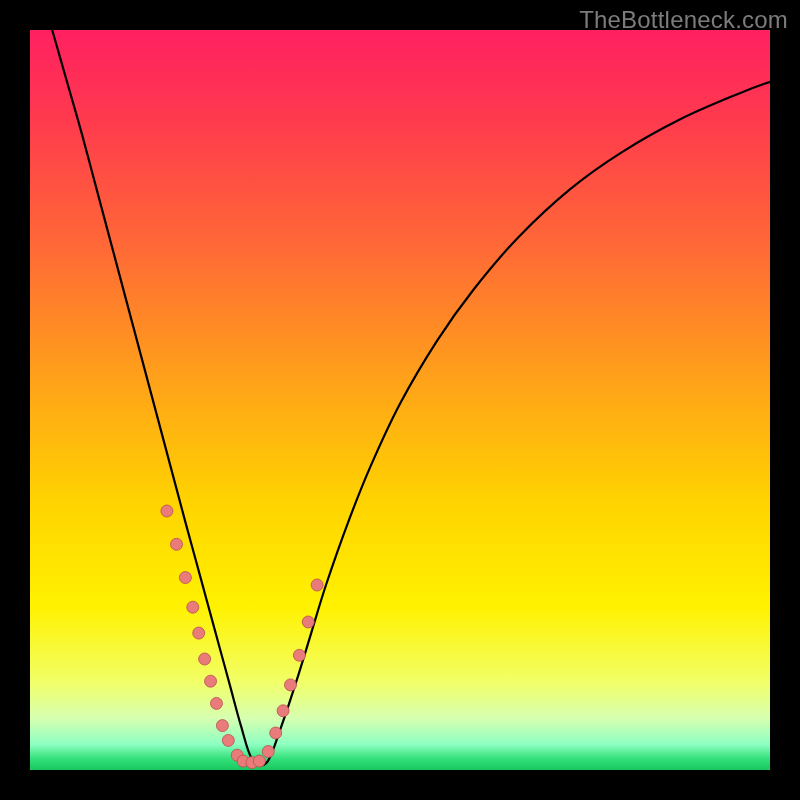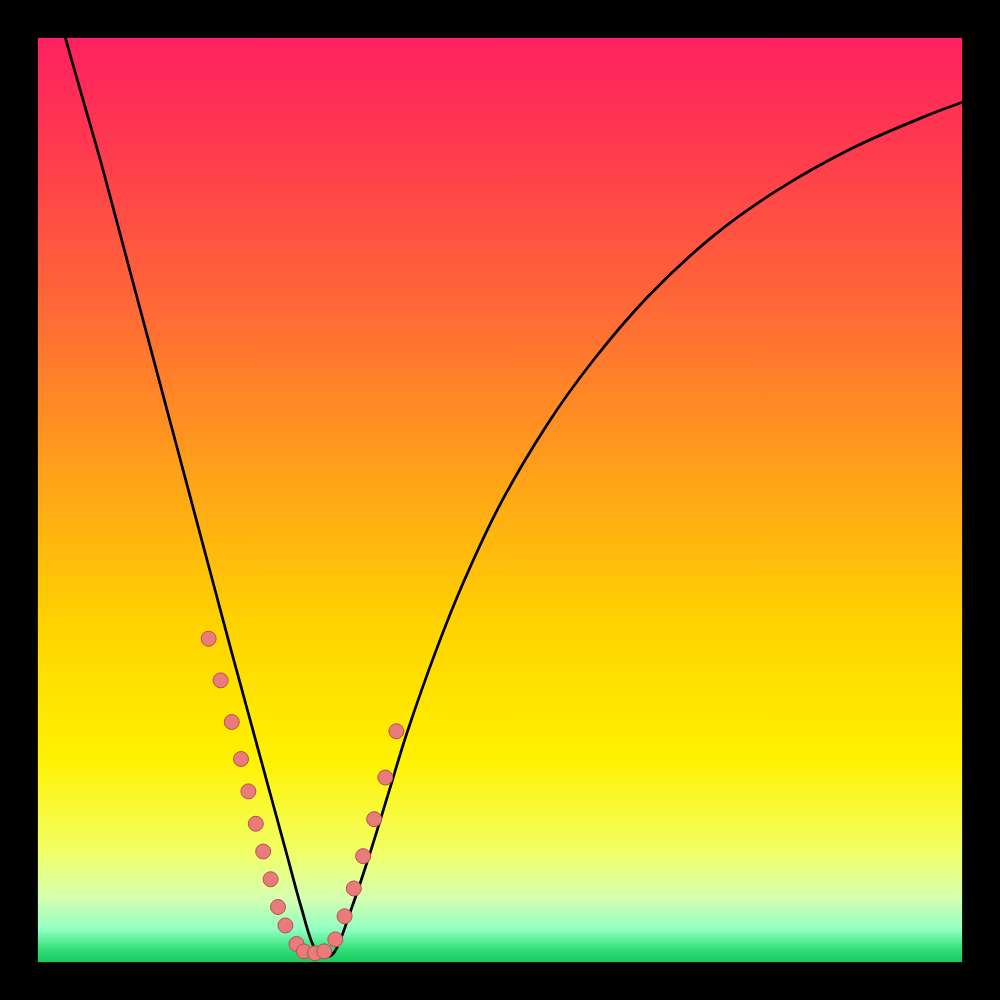--- a/index.html
+++ b/index.html
@@ -38,20 +38,21 @@
   .plot-svg {
     width: 740px;
     height: 740px;
     display: block;
   }
 </style>
 </head>
 <body>
 
 <div class="frame">
+  <div class="watermark">TheBottleneck.com</div>
 
   <div class="plot-area">
     <svg class="plot-svg" viewBox="0 0 740 740" preserveAspectRatio="none">
       <defs>
         <linearGradient id="bg-grad" x1="0" y1="0" x2="0" y2="1">
         <stop offset="0.00%" stop-color="#ff2061"></stop>
             <stop offset="12.00%" stop-color="#ff3a4e"></stop>
             <stop offset="30.00%" stop-color="#ff6b35"></stop>
             <stop offset="48.00%" stop-color="#ffa418"></stop>
             <stop offset="64.00%" stop-color="#ffd400"></stop>

